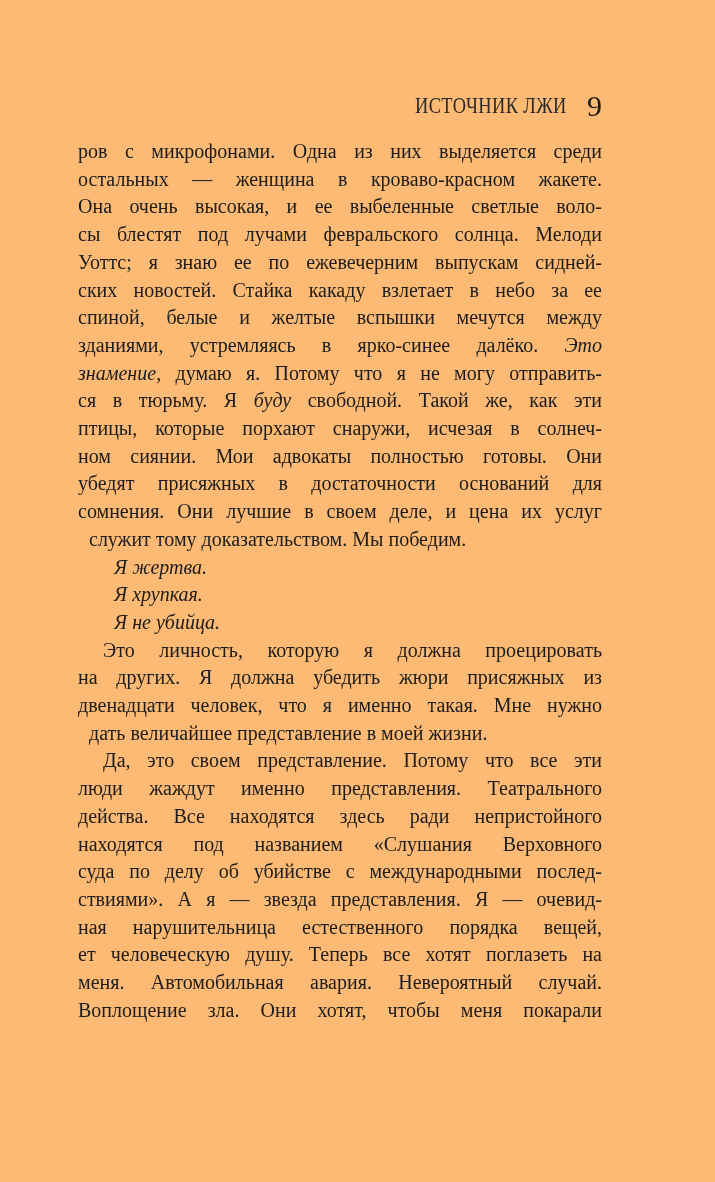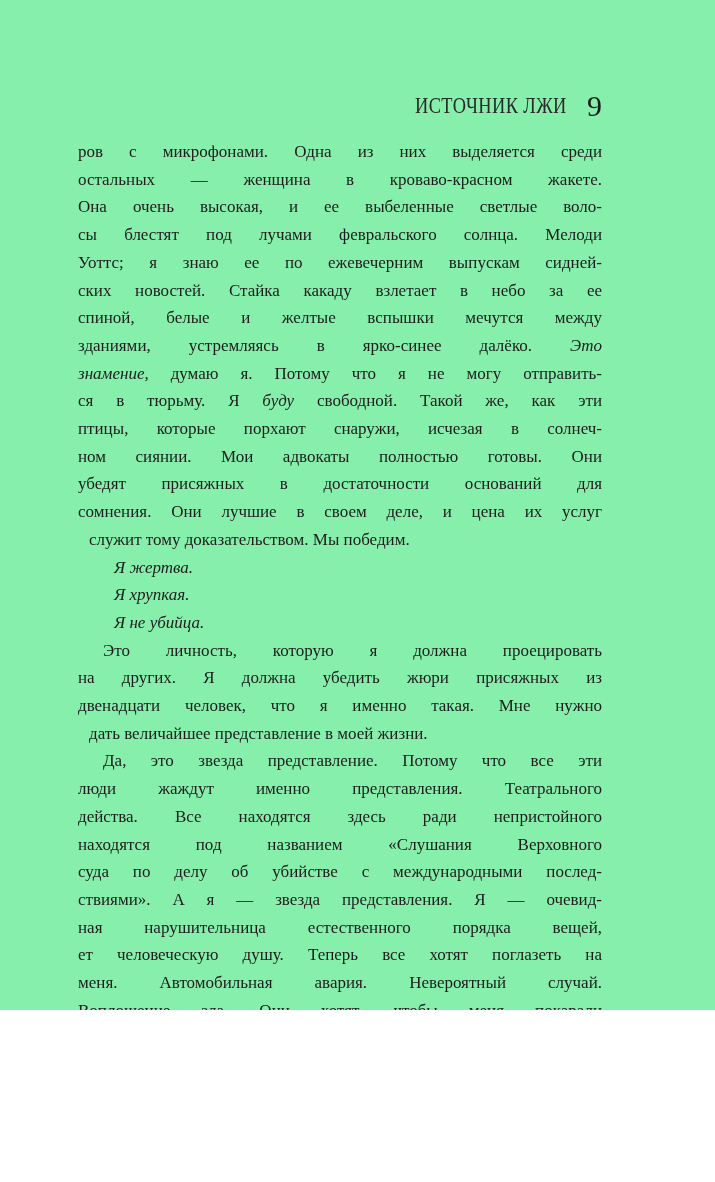--- a/index.html
+++ b/index.html
@@ -4,22 +4,22 @@
 <title>Book page</title>
 <style>
   html, body {
     margin: 0;
     padding: 0;
     background: #ffffff;
   }
   .page {
     position: relative;
     width: 715px;
-    height: 1010px;
-    background: #86efac;
+    height: 1182px;
+    background: #fdba74;
     font-family: "Liberation Serif", "DejaVu Serif", serif;
     color: #1c1c1c;
     overflow: hidden;
     text-decoration: underline;
   }
   .running-header {
     position: absolute;
     top: 88px;
     left: 78px;
     width: 524px;
@@ -44,21 +44,21 @@
     line-height: 1;
     position: relative;
     top: 3px;
     color: #1c1c1c;
   }
   .body-text {
     position: absolute;
     top: 138px;
     left: 78px;
     width: 524px;
-    font-size: 17px;
+    font-size: 20px;
     line-height: 27.7px;
   }
   .paragraph { margin: 0; }
   .line {
     text-align: justify;
     text-align-last: justify;
     -moz-text-align-last: justify;
     min-height: 27.7px;
   }
   .line.no-stretch {
@@ -105,21 +105,21 @@
       <div class="paragraph">
         <div class="line indent no-stretch"><span class="em">Я не убийца.</span></div>
       </div>
       <div class="paragraph">
         <div class="line indent"><span>Это личность, которую я должна проецировать</span></div>
         <div class="line"><span>на других. Я должна убедить жюри присяжных из</span></div>
         <div class="line"><span>двенадцати человек, что я именно такая. Мне нужно</span></div>
         <div class="line no-stretch"><span>дать величайшее представление в моей жизни.</span></div>
       </div>
       <div class="paragraph">
-        <div class="line indent"><span>Да, это звезда представление. Потому что все эти</span></div>
+        <div class="line indent"><span>Да, это своем представление. Потому что все эти</span></div>
         <div class="line"><span>люди жаждут именно представления. Театрального</span></div>
         <div class="line"><span>действа. Все находятся здесь ради непристойного</span></div>
         <div class="line"><span>находятся под названием «Слушания Верховного</span></div>
         <div class="line"><span>суда по делу об убийстве с международными послед-</span></div>
         <div class="line"><span>ствиями». А я — звезда представления. Я — очевид-</span></div>
         <div class="line"><span>ная нарушительница естественного порядка вещей,</span></div>
         <div class="line"><span>ет человеческую душу. Теперь все хотят поглазеть на</span></div>
         <div class="line"><span>меня. Автомобильная авария. Невероятный случай.</span></div>
         <div class="line"><span>Воплощение зла. Они хотят, чтобы меня покарали</span></div>
       </div>

